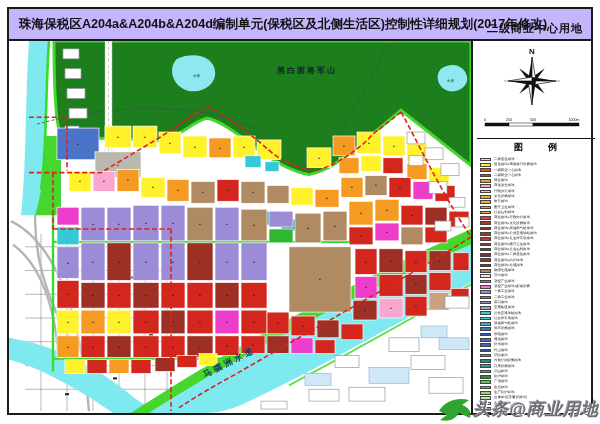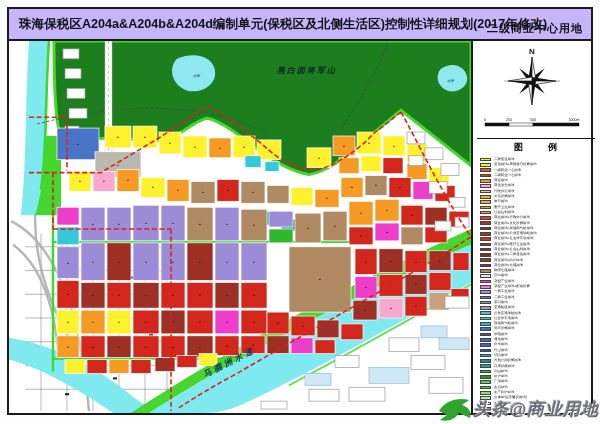--- a/index.html
+++ b/index.html
@@ -2,21 +2,21 @@
 <html><head>
 <meta charset="utf-8">
 <style>
   html,body{margin:0;padding:0;}
   body{width:600px;height:424px;background:#fdfdfd;font-family:"Liberation Sans","DejaVu Sans",sans-serif;position:relative;overflow:hidden;}
   .sheet{position:absolute;left:7px;top:7px;right:7px;bottom:9px;border:2px solid #1a1a1a;background:#c4b5fd;display:flex;flex-direction:column;}
   .titlebar{height:30px;border-bottom:2px solid #1a1a1a;display:flex;align-items:center;position:relative;flex:none;}
   .main-title{font-size:12.6px;font-weight:bold;color:#111;padding-left:10px;white-space:nowrap;}
   .map-type{position:absolute;right:8px;bottom:3px;font-size:11px;font-weight:bold;color:#111;letter-spacing:1px;}
   .content{flex:1;display:flex;min-height:0;}
-  .maparea{flex:1;position:relative;background:#fff;font-style:italic;}
+  .maparea{flex:1;position:relative;background:#fff;}
   .maparea svg{position:absolute;left:0;top:0;width:100%;height:100%;}
   .panel{width:118px;flex:none;border-left:2px solid #1a1a1a;display:flex;flex-direction:column;align-items:center;background:#fff;}
   .compass-wrap{margin-top:4px;flex:none;}
   .scalebar-wrap{flex:none;margin-top:1px;}
   .legend-head{width:100%;border-top:1.5px solid #111;margin-top:4px;text-align:center;font-size:9px;font-weight:bold;padding:2px 0 1px 0;letter-spacing:8px;text-indent:8px;flex:none;margin-left:7px;}
   .legend-list{flex:1;width:100%;box-sizing:border-box;padding:2px 2px 2px 7px;overflow:hidden;}
   .lrow{display:flex;align-items:center;height:5.3px;}
   .swatch{width:11px;height:3.6px;border:0.4px solid #444;margin-right:3px;flex:none;box-sizing:border-box;}
   .llabel{font-size:3.4px;line-height:1;color:#111;white-space:nowrap;}
   .watermark{position:absolute;right:1px;bottom:1px;display:flex;align-items:center;z-index:9;}

